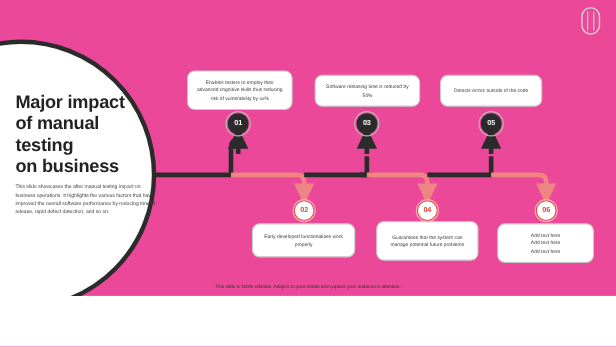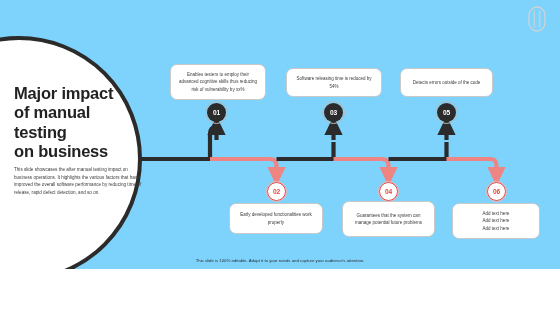--- a/index.html
+++ b/index.html
@@ -2,21 +2,21 @@
 <html><head>
 <meta charset="utf-8">
 <style>
   html,body{margin:0;padding:0;}
   body{
     width:560px;height:315px;overflow:hidden;
     background:#ffffff;
     font-family:"Liberation Sans", sans-serif;
     position:relative;
   }
-  #slide{position:absolute;inset:0;width:560px;height:269px;overflow:hidden;background:#7dd3fc;}
+  #slide{position:absolute;inset:0;width:560px;height:269px;overflow:hidden;background:#ec4899;}
 
   
   .logo-tr{position:absolute;right:14px;top:6px;width:18px;height:26px;}
   .logo-bl{position:absolute;left:6px;bottom:8px;width:34px;height:40px;}
 
   
   .hero-circle{
     position:absolute;
     left:-104px;top:36px;
     width:246px;height:246px;

